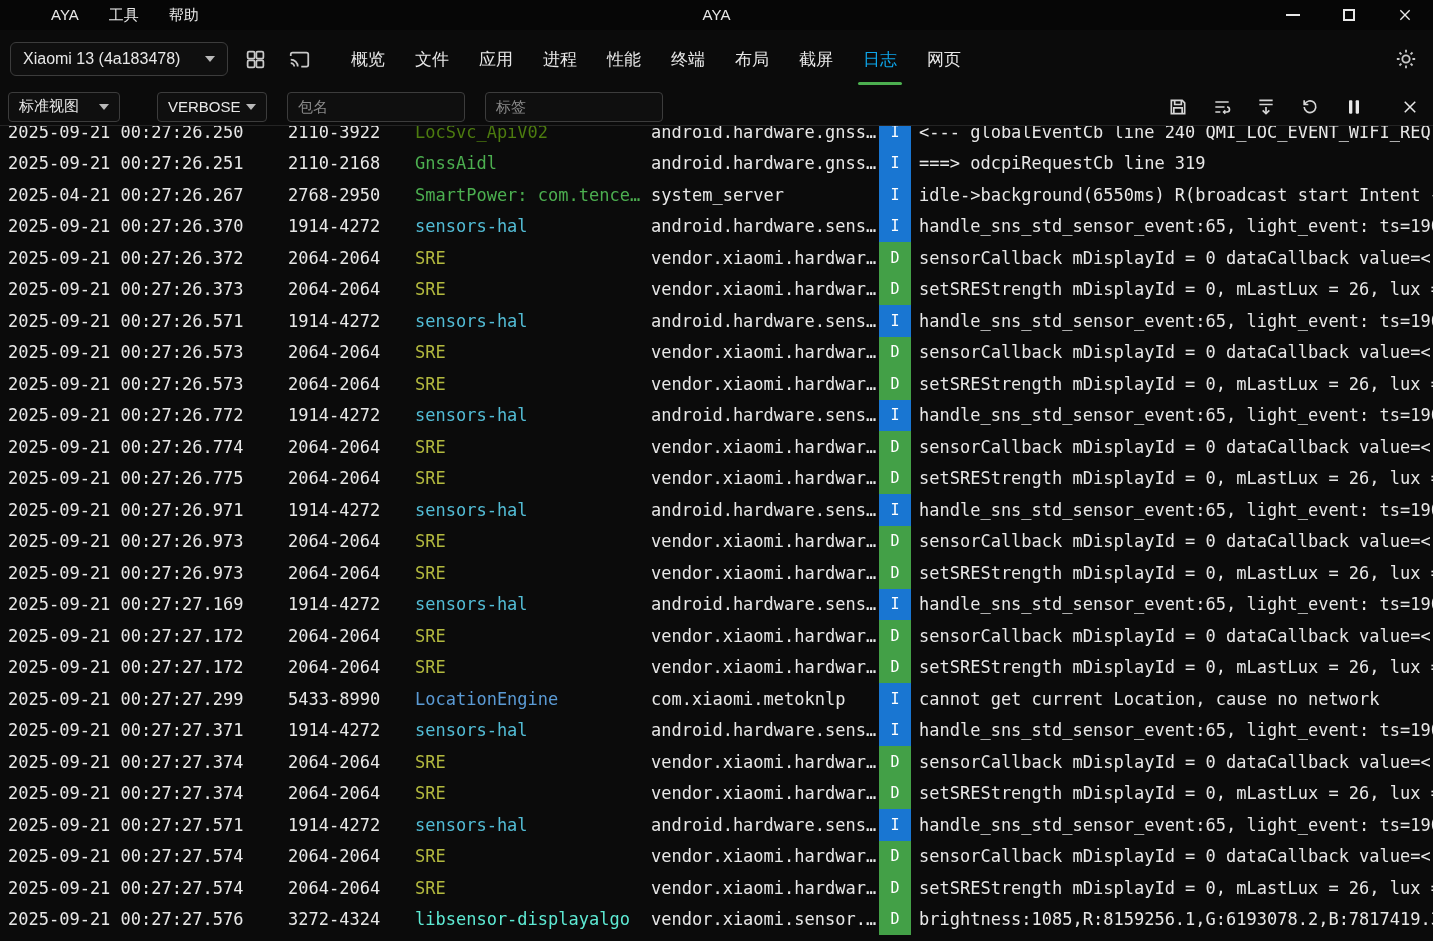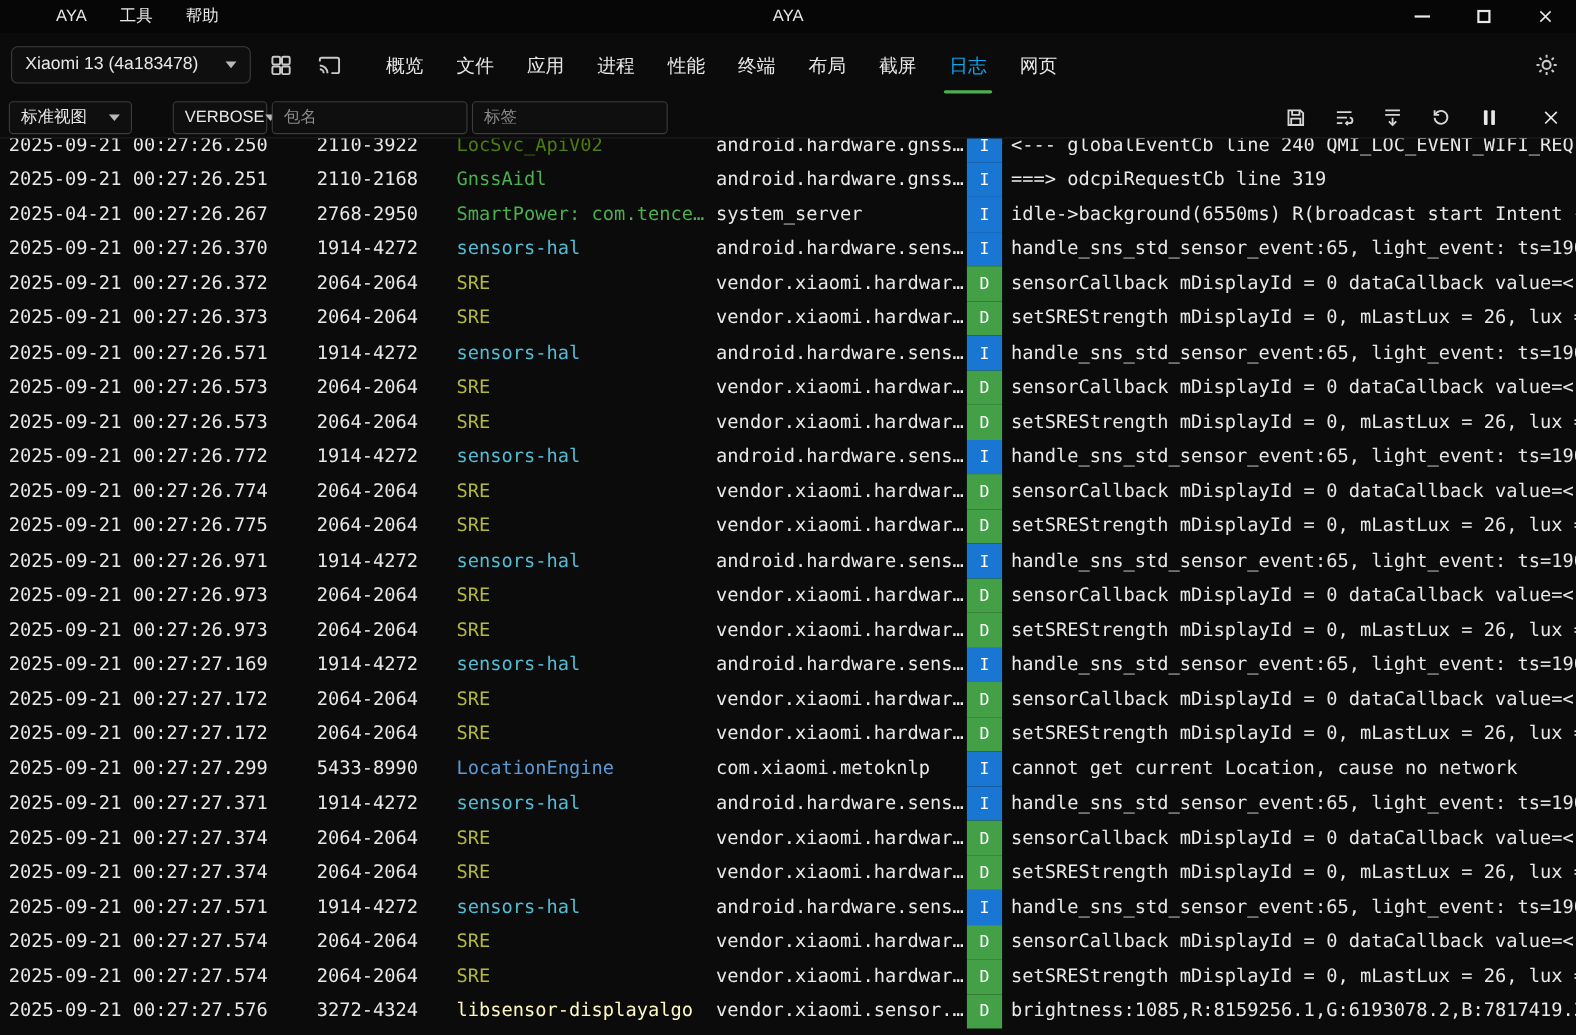--- a/index.html
+++ b/index.html
@@ -31,23 +31,23 @@
   .tab.active { color:#0ea5e9; }
   .tab.active::after { content:""; position:absolute; left:10px; right:10px; bottom:3px; height:3px; background:#4caf50; border-radius:2px; }
   .settings-btn { margin-left:auto; }
 
   
   .toolbar { height:38px; display:flex; align-items:center; padding:0 8px; border-bottom:1px solid #242424; background:#0b0b0b; }
   .select-box { height:30px; border:1px solid #3c3c3c; border-radius:4px; background:#0f0f0f;
                 display:flex; align-items:center; padding:0 10px; font-size:15px; cursor:pointer; }
   .select-box .caret { margin-left:auto; }
   .view-select { width:112px; }
-  .level-select { width:86px; margin-left:37px; }
+  .level-select { width:110px; margin-left:37px; }
   .tb-input { height:30px; width:178px; border:1px solid #3c3c3c; border-radius:4px; background:#0f0f0f;
-              color:#e8e8e8; font-size:15px; padding:0 10px; margin-left:4px; outline:none;
+              color:#e8e8e8; font-size:15px; padding:0 10px; margin-left:20px; outline:none;
               font-family:"Liberation Sans","DejaVu Sans",sans-serif; }
   .tb-input::placeholder { color:#8a8a8a; }
   .tb-icons { margin-left:auto; display:flex; align-items:center; }
   .tb-icon { width:30px; height:30px; display:flex; align-items:center; justify-content:center; margin-left:14px; cursor:pointer; }
   .tb-icon.clear { margin-left:26px; }
 
   
   .log { height:815px; overflow:hidden; font-family:"DejaVu Sans Mono","Liberation Mono",monospace; font-size:17px; background:#0b0b0b; }
   .log-rows { margin-top:-10px; }
   .log-row { display:grid; grid-template-columns:280px 127px 236px 236px 32px 1fr; height:31.5px; align-items:center; }
@@ -399,19 +399,19 @@
     <div class="c pid">2064-2064</div>
     <div class="c tag" style="color: rgb(179, 185, 63);">SRE</div>
     <div class="c pkg">vendor.xiaomi.hardwar…</div>
     <div class="c level" style="background: rgb(67, 160, 71);">D</div>
     <div class="c msg">setSREStrength mDisplayId = 0, mLastLux = 26, lux =</div>
   </div>
 
   <div class="log-row">
     <div class="c time">2025-09-21 00:27:27.576</div>
     <div class="c pid">3272-4324</div>
-    <div class="c tag" style="color: #fef9c3;">libsensor-displayalgo</div>
+    <div class="c tag" style="color: #5eead4;">libsensor-displayalgo</div>
     <div class="c pkg">vendor.xiaomi.sensor.…</div>
     <div class="c level" style="background: rgb(67, 160, 71);">D</div>
     <div class="c msg">brightness:1085,R:8159256.1,G:6193078.2,B:7817419.3</div>
   </div>
 </div>
 </div>
 
 </body></html>

